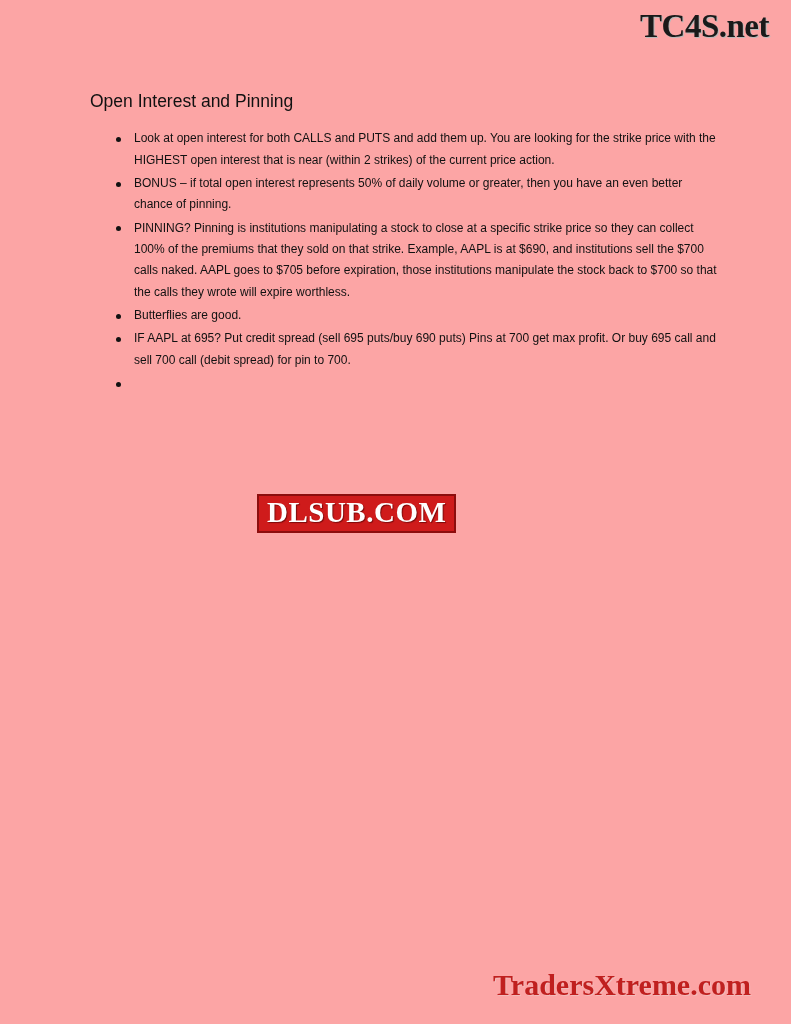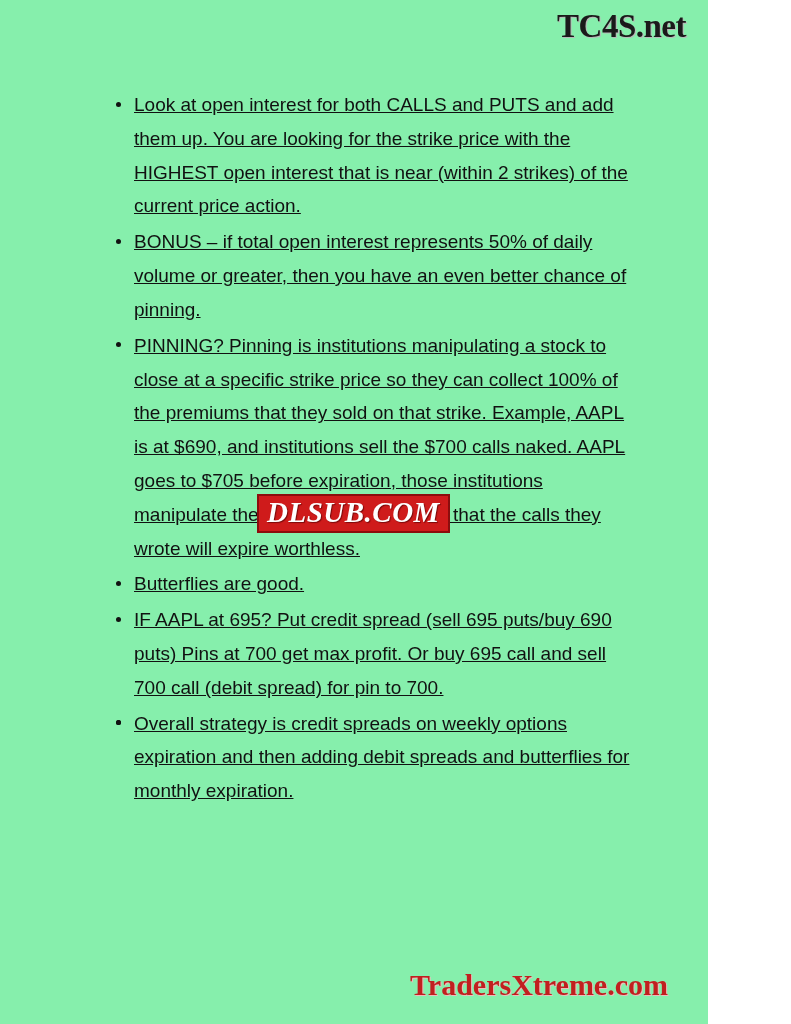--- a/index.html
+++ b/index.html
@@ -6,23 +6,23 @@
     margin: 0;
     padding: 0;
     background: #ffffff;
   }
   body {
     font-family: "Liberation Sans", sans-serif;
     color: #000000;
   }
   .page {
     position: relative;
-    width: 708px;
+    width: 791px;
     height: 1024px;
-    background: #86efac;
+    background: #fca5a5;
     overflow: hidden;
     box-sizing: border-box;
   }
   .header-logo {
     position: absolute;
     top: 8px;
     right: 22px;
     font-family: "Liberation Serif", serif;
     font-weight: bold;
     font-size: 33px;
@@ -44,24 +44,23 @@
   }
   ul.bullets {
     list-style: none;
     margin: 0;
     padding: 0;
   }
   ul.bullets > li {
     position: relative;
     padding-left: 44px;
     margin-bottom: 2px;
-    font-size: 19px;
+    font-size: 12px;
     line-height: 1.78;
     color: #111;
-    text-decoration: underline;
   }
   ul.bullets > li .dot {
     position: absolute;
     left: 26px;
     top: 0.72em;
     width: 5px;
     height: 5px;
     background: #111;
     border-radius: 50%;
   }
@@ -72,41 +71,41 @@
     font-family: "Liberation Serif", serif;
     font-weight: bold;
     font-size: 29px;
     letter-spacing: 0.5px;
     color: #ffffff;
     background: #cf1b1b;
     padding: 2px 8px 4px 8px;
     border: 2px solid #8c0d0d;
     text-shadow: 1px 1px 1px #7a0a0a;
     line-height: 1;
-    font-style: italic;
   }
   .footer-logo {
     position: absolute;
     bottom: 22px;
     right: 40px;
     font-family: "Liberation Serif", serif;
     font-weight: bold;
     font-size: 30px;
     color: #c0201f;
     text-shadow: 1px 1px 0 #f0bcbc;
   }
 </style>
 </head>
 <body>
 
 <div class="page">
 
   <div class="header-logo">TC4S.net</div>
 
   <div class="content">
+    <p class="doc-title">Open Interest and Pinning</p>
 
     <ul class="bullets">
       <li>
         <span class="dot"></span>
         <span>Look at open interest for both CALLS and PUTS and add them up.  You are looking for the strike price with the HIGHEST open interest that is near (within 2 strikes) of the current price action.</span>
       </li>
       <li>
         <span class="dot"></span>
         <span>BONUS – if total open interest represents 50% of daily volume or greater, then you have an even better chance of pinning.</span>
       </li>
@@ -118,24 +117,20 @@
         <span class="dot"></span>
         <span>Butterflies are good.</span>
       </li>
       <li>
         <span class="dot"></span>
         <span>IF AAPL at 695?  Put credit spread (sell 695 puts/buy 690 puts)  Pins at 700 get max profit.  Or buy 695 call and sell 700 call (debit spread) for pin to 700.</span>
       </li>
       <li>
         <span class="dot"></span>
       </li>
-      <li>
-        <span class="dot"></span>
-        <span>Overall strategy is credit spreads on weekly options expiration and then adding debit spreads and butterflies for monthly expiration.</span>
-      </li>
     </ul>
   </div>
 
   <div class="watermark">DLSUB.COM</div>
 
   <div class="footer-logo">TradersXtreme.com</div>
 
 </div>
 
 </body></html>

